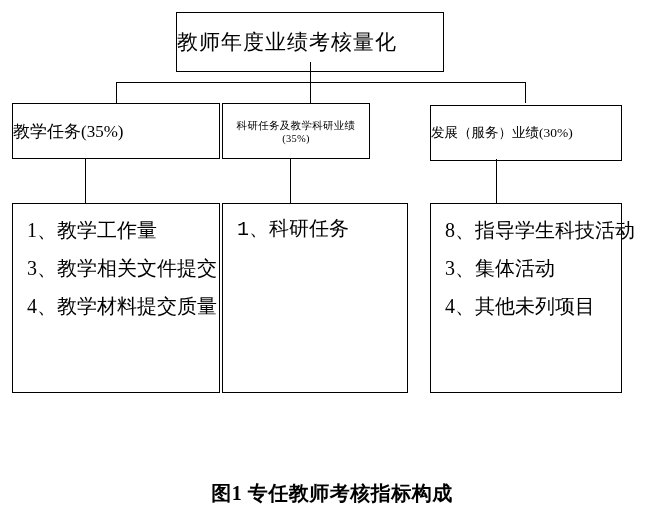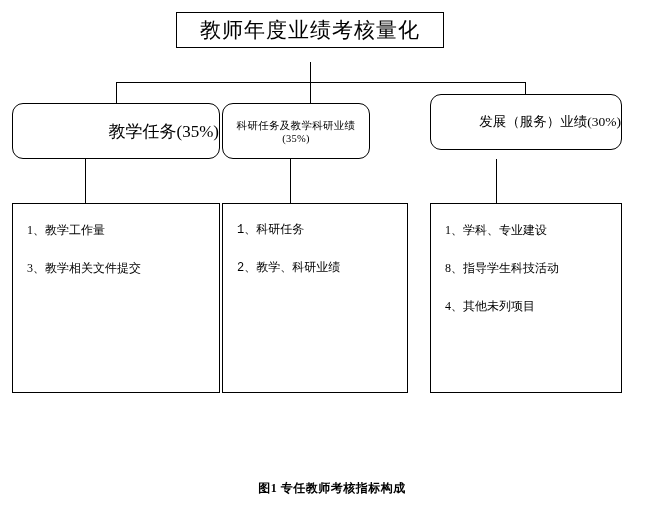--- a/index.html
+++ b/index.html
@@ -25,51 +25,49 @@
   .box {
     position: absolute;
     border: 1px solid #000000;
     background: #ffffff;
     box-sizing: border-box;
   }
   .title-box {
     left: 176px;
     top: 12px;
     width: 268px;
-    height: 36px;
+    height: 60px;
     display: flex;
     align-items: center;
-    justify-content: center;
     font-size: 21px;
     letter-spacing: 1px;
   }
   .cat-box {
     height: 56px;
     display: flex;
     align-items: center;
-    justify-content: flex-end;
+    justify-content: flex-start;
     text-align: center;
-    border-radius: 11px;
   }
   .cat-box-1 {
     left: 12px;
     top: 103px;
     width: 208px;
     font-size: 17px;
   }
   .cat-box-2 {
     left: 222px;
     top: 103px;
     width: 148px;
     font-size: 10.5px;
     letter-spacing: 0.3px;
   }
   .cat-box-3 {
     left: 430px;
-    top: 94px;
+    top: 105px;
     width: 192px;
     font-size: 13.5px;
   }
   .list-box {
     top: 203px;
     height: 190px;
     padding: 16px 10px 0 14px;
   }
   .list-box-1 {
     left: 12px;
@@ -78,42 +76,42 @@
   .list-box-2 {
     left: 222px;
     width: 186px;
     font-family: Liberation Mono, monospace;
   }
   .list-box-3 {
     left: 430px;
     width: 192px;
   }
   .list-item {
-    font-size: 12px;
+    font-size: 20px;
     line-height: 20px;
     margin-bottom: 18px;
     white-space: nowrap;
   }
   .line {
     position: absolute;
     background: #000000;
   }
   .vline {
     width: 1px;
   }
   .hline {
     height: 1px;
   }
   .caption {
     position: absolute;
     left: 0;
     top: 480px;
     width: 664px;
     text-align: center;
-    font-size: 12px;
+    font-size: 20px;
     font-weight: bold;
     font-family: "Liberation Serif", "DejaVu Serif", serif;
     letter-spacing: 0.5px;
   }
 </style>
 </head>
 <body>
 
 <div id="diagram">
 
@@ -137,28 +135,28 @@
     <span>发展（服务）业绩(30%)</span>
   </div>
 
   <div class="line vline" style="left:85px; top:159px; height:44px;"></div>
   <div class="line vline" style="left:290px; top:159px; height:44px;"></div>
   <div class="line vline" style="left:496px; top:159px; height:44px;"></div>
 
   <div class="box list-box list-box-1">
     <div class="list-item">1、教学工作量</div>
     <div class="list-item">3、教学相关文件提交</div>
+    <div class="list-item">4、教学材料提交质量</div>
   </div>
 
   <div class="box list-box list-box-2">
     <div class="list-item">1、科研任务</div>
-    <div class="list-item">2、教学、科研业绩</div>
   </div>
 
   <div class="box list-box list-box-3">
-    <div class="list-item">1、学科、专业建设</div>
     <div class="list-item">8、指导学生科技活动</div>
+    <div class="list-item">3、集体活动</div>
     <div class="list-item">4、其他未列项目</div>
   </div>
 
   <div class="caption">图1 专任教师考核指标构成</div>
 
 </div>
 
 </body></html>

